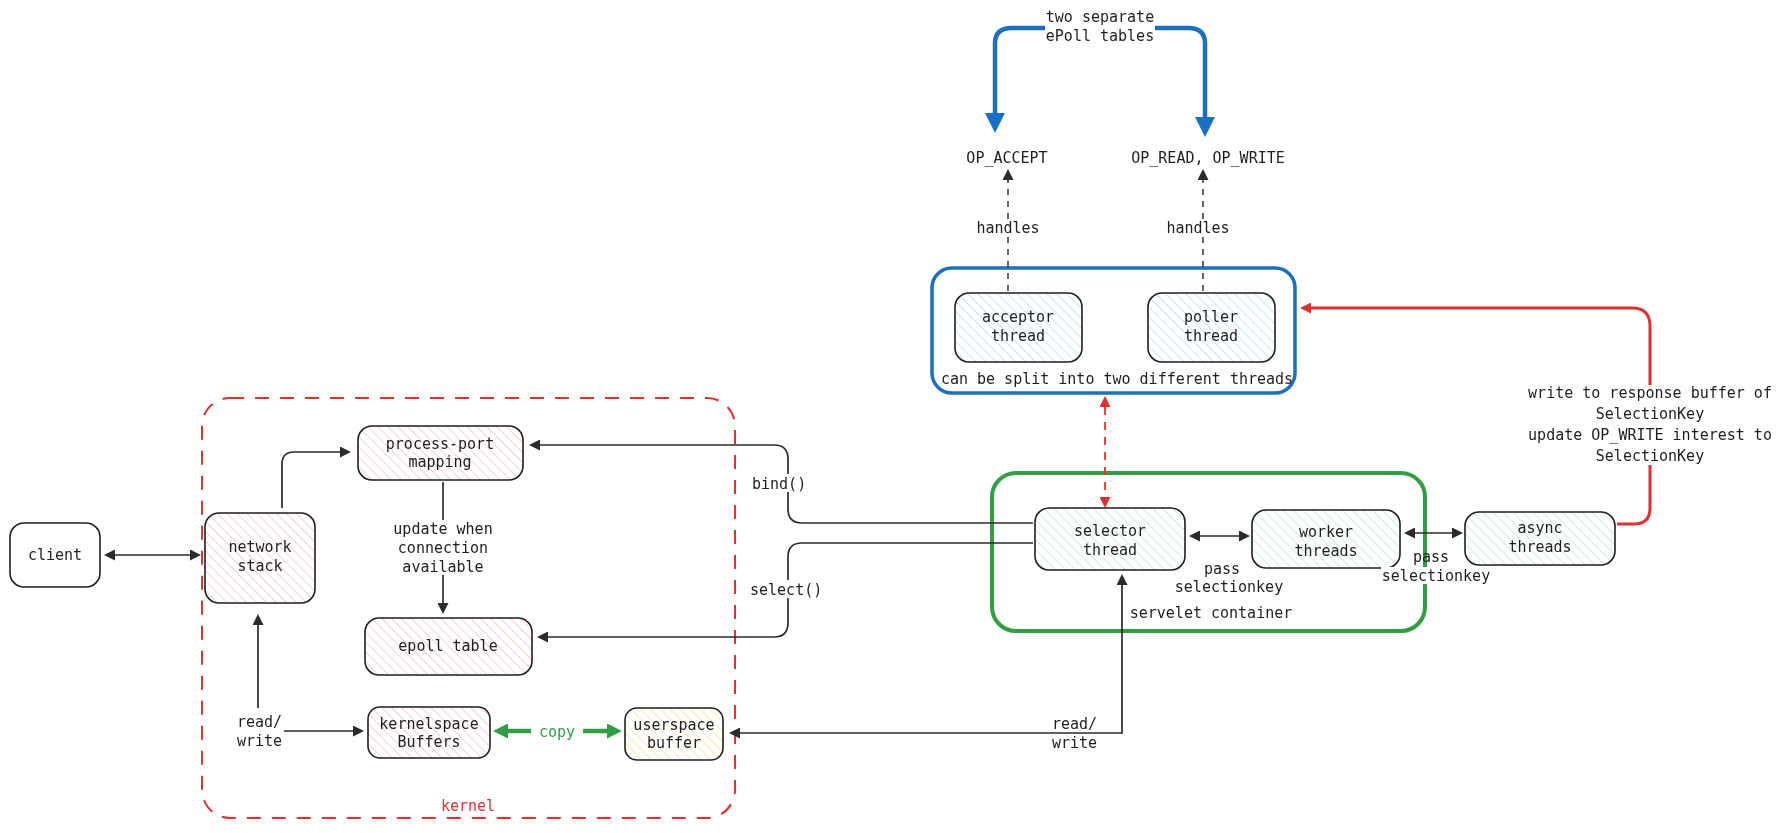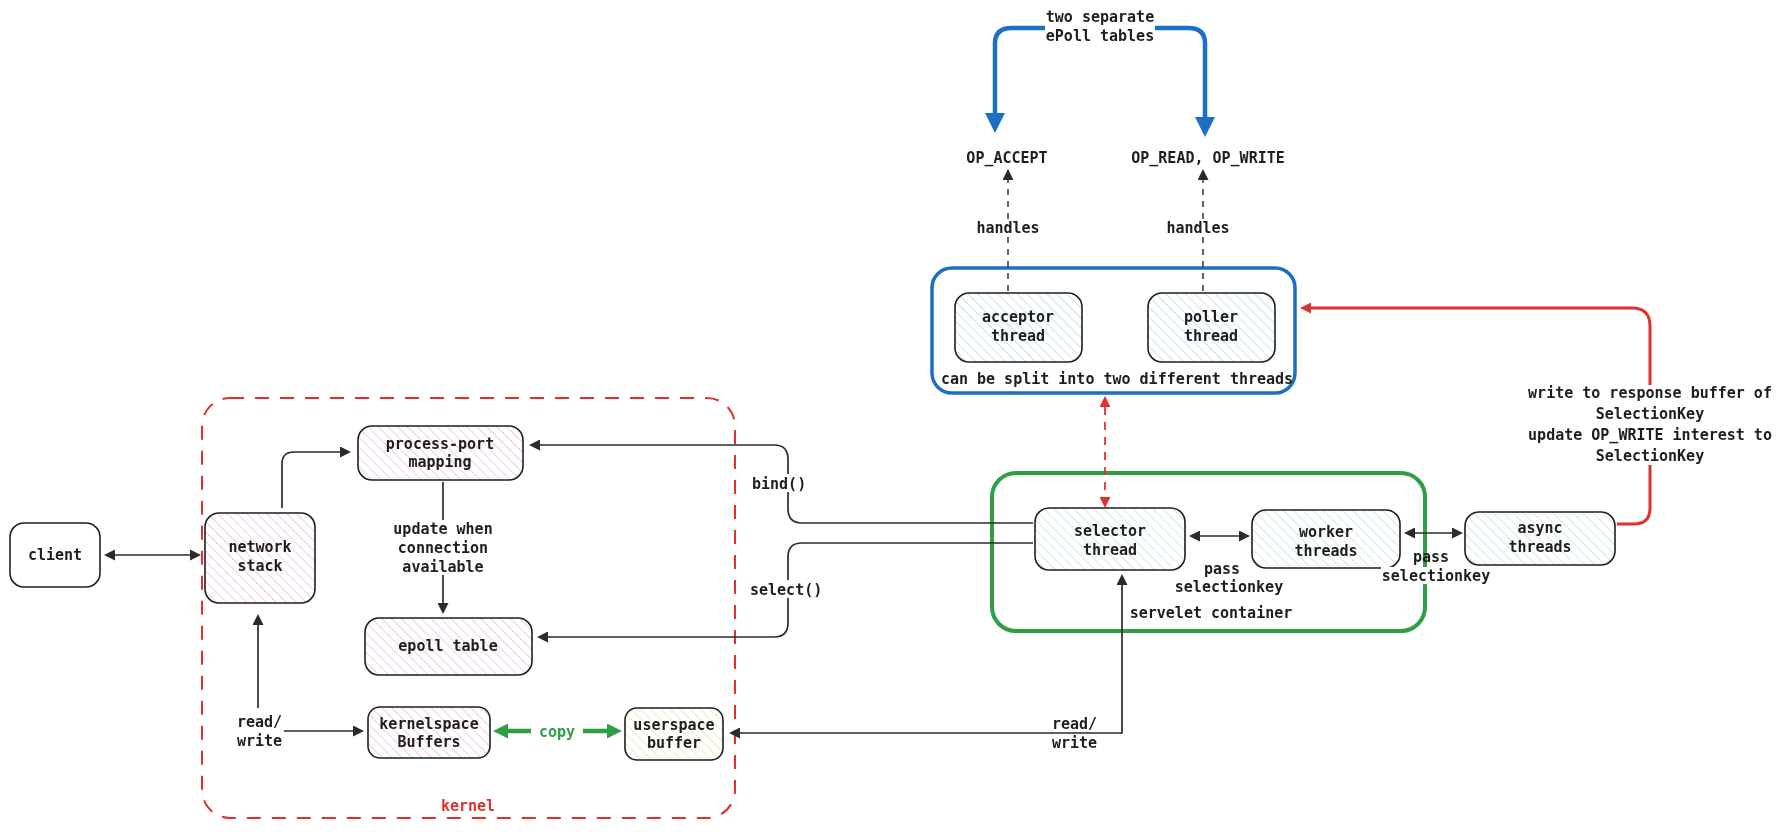--- a/index.html
+++ b/index.html
@@ -1,17 +1,17 @@
 <!DOCTYPE html>
 <html><head>
 <meta charset="utf-8">
 <title>epoll / servlet container architecture diagram</title>
 <style>
   html,body{margin:0;padding:0;background:#ffffff;}
-  .stage{width:1624px;height:833px;position:relative;background:#fff;font-weight:bold;}
+  .stage{width:1624px;height:833px;position:relative;background:#fff;}
   svg text{
     font-family:"DejaVu Sans Mono","Liberation Mono",monospace;
     font-size:15px;
     fill:#1e1e1e;
     white-space:pre;
   }
   svg text.green-ink{fill:#2f9e44;}
   svg text.red-ink{fill:#e03131;}
 </style>
 </head>

